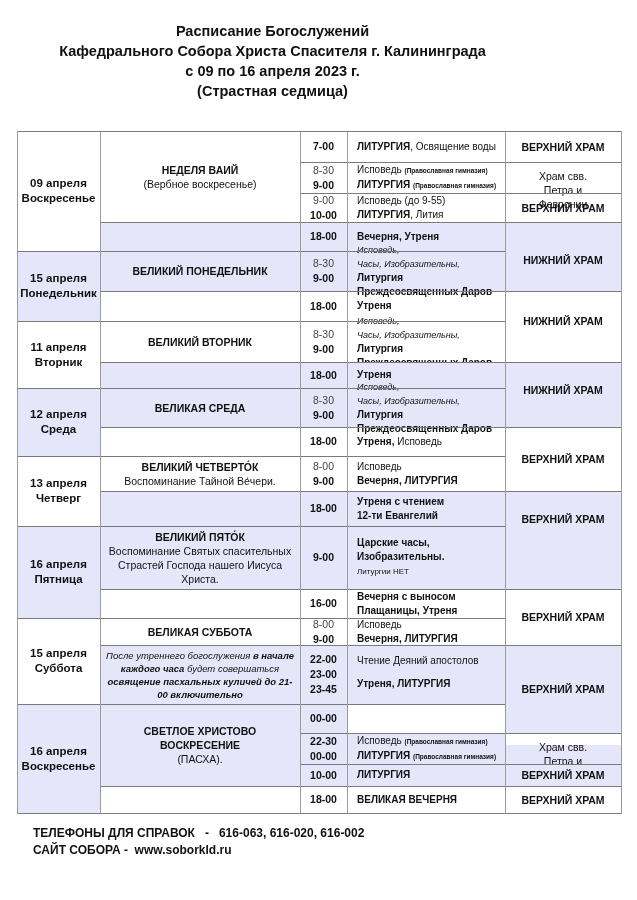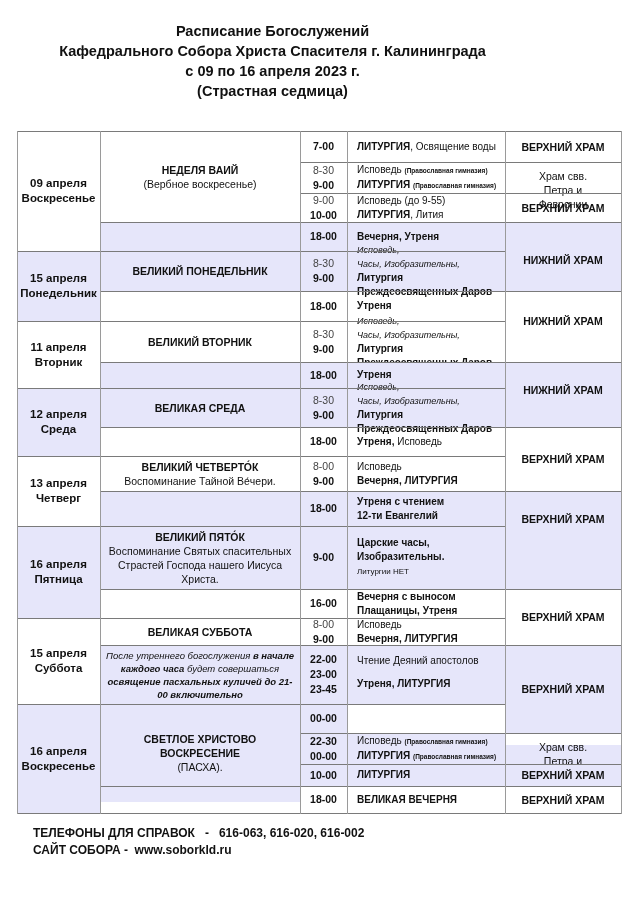--- a/index.html
+++ b/index.html
@@ -90,21 +90,21 @@
     <div class="cell center ev" style="left:100px;top:618px;width:200px;height:27px;">
       <span class="sp b">ВЕЛИКАЯ СУББОТА</span>
     </div>
     <div class="cell center ev sh" style="left: 100px; top: 645px; width: 200px; height: 59px; font-size: 9.5px; line-height: 13px;">
       <div class="i"><span>После утреннего богослужения </span><span class="b">в начале каждого часа</span><span> будет совершаться </span><span class="b">освящение пасхальных куличей до 21-00 включительно</span></div>
     </div>
     <div class="cell center date sh" style="left:17px;top:704px;width:83px;height:109px;">
       <span class="sp">16 апреля</span>
       <span class="sp">Воскресенье</span>
     </div>
-    <div class="cell center ev sh" style="left:100px;top:704px;width:200px;height:98px;">
+    <div class="cell center ev sh" style="left:100px;top:704px;width:200px;height:82px;">
       <span class="sp b">СВЕТЛОЕ ХРИСТОВО ВОСКРЕСЕНИЕ</span>
       <span class="sp">(ПАСХА).</span>
     </div>
     <div class="cell center ev" style="left:100px;top:786px;width:200px;height:27px;"></div>
     <div class="cell tm" style="left:300px;top:131px;width:47px;height:31px;">
       <span class="sp b">7-00</span>
     </div>
     <div class="cell sv" style="left:347px;top:131px;width:158px;height:31px;">
       <div><span class="b">ЛИТУРГИЯ</span><span>, Освящение воды</span></div>
     </div>

